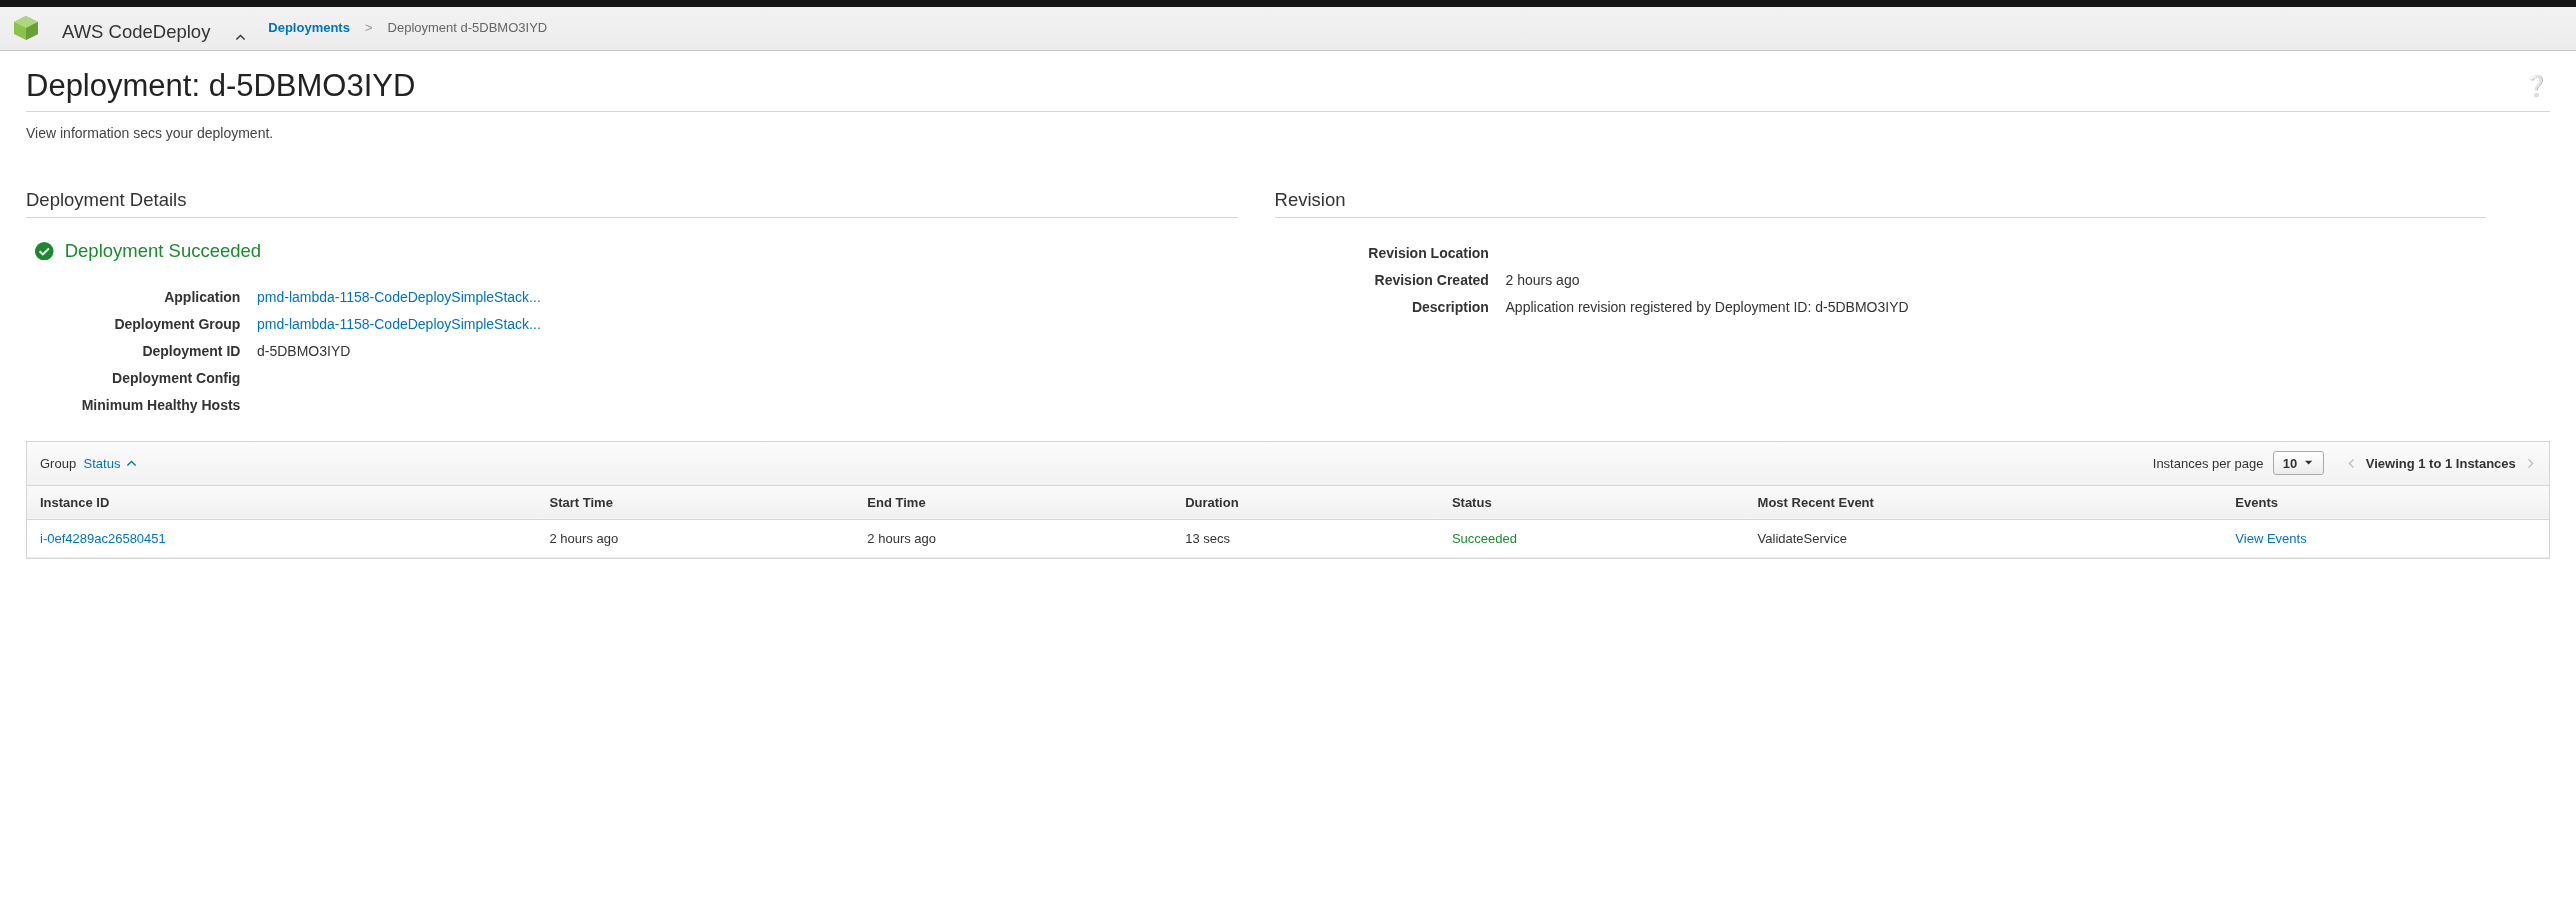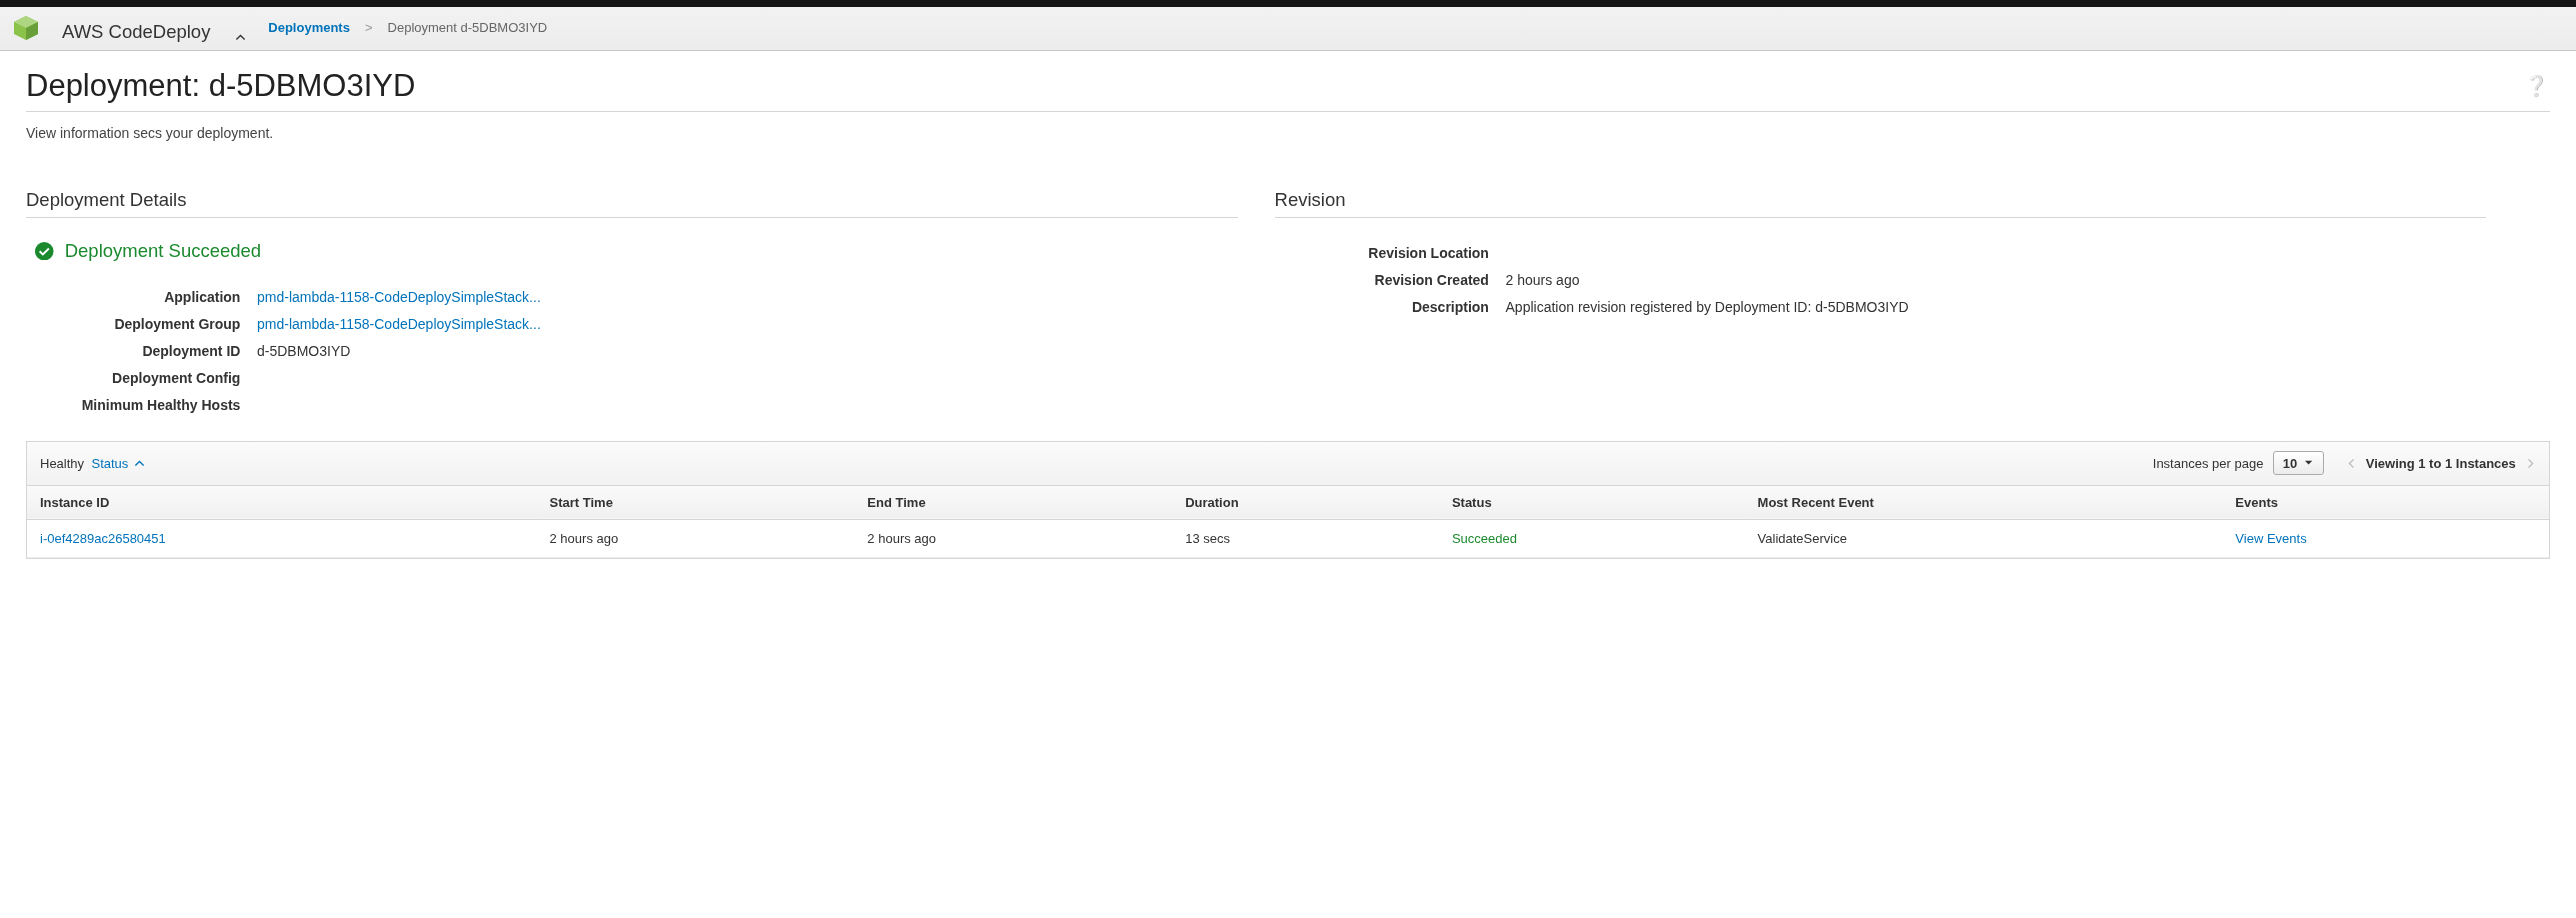--- a/index.html
+++ b/index.html
@@ -158,21 +158,21 @@
           <div class="kv-label">Description</div>
           <div class="kv-value">Application revision registered by Deployment ID: d-5DBMO3IYD</div>
         </div>
       </div>
     </div>
   </div>
 
   <div class="instances-panel">
     <div class="panel-bar">
       <div class="filter-wrap">
-        <span>Healthy</span>
+        <span>Group</span>
         <span class="filter-status">
           <span>Status</span>
           <span class="chev">
             <svg viewBox="0 0 16 16">
                 <path d="M2 11 L8 5 L14 11" fill="none" stroke="#0073bb" stroke-width="2"></path>
               </svg>
           </span>
         </span>
       </div>
       <div class="right-controls">

